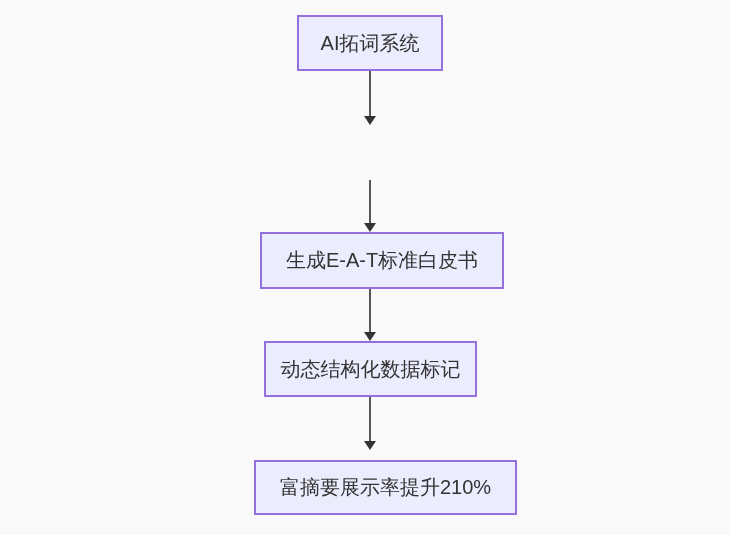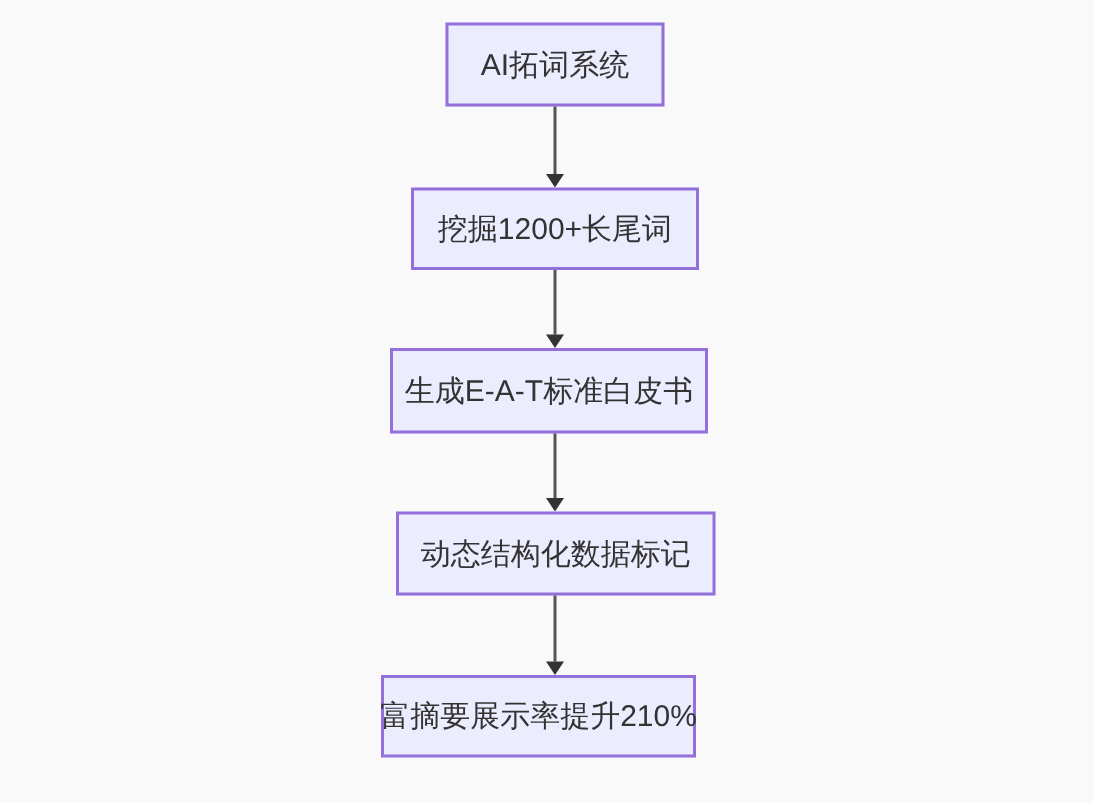--- a/index.html
+++ b/index.html
@@ -22,23 +22,23 @@
     color: var(--text, #333333);
     font-size: 20px;
     display: flex;
     align-items: center;
     justify-content: center;
     text-align: center;
     white-space: nowrap;
   }
   .node-1 { left: 297px; top: 15px;  width: 146px; height: 56px; }
   .node-2 { left: 274px; top: 125px; width: 192px; height: 55px; }
-  .node-3 { left: 260px; top: 232px; width: 212px; height: 57px; }
+  .node-3 { left: 260px; top: 232px; width: 244px; height: 57px; }
   .node-4 { left: 264px; top: 341px; width: 213px; height: 56px; justify-content: center; }
-  .node-5 { left: 254px; top: 450px; width: 210px; height: 55px; text-align: center; }
+  .node-5 { left: 254px; top: 460px; width: 263px; height: 55px; text-align: center; }
   .flow-edge {
     position: absolute;
     left: 363px;
     width: 14px;
     display: flex;
     flex-direction: column;
     align-items: center;
   }
   .edge-1 { top: 71px;  height: 54px; }
   .edge-2 { top: 180px; height: 52px; }
@@ -65,23 +65,20 @@
 
   <div class="flow-node node-1">
     <span>AI拓词系统</span>
   </div>
 
   <div class="flow-edge edge-1">
     <div class="edge-line"></div>
     <div class="edge-head"></div>
   </div>
 
-  <div class="flow-node node-2">
-    <span>挖掘1200+长尾词</span>
-  </div>
 
   <div class="flow-edge edge-2">
     <div class="edge-line"></div>
     <div class="edge-head"></div>
   </div>
 
   <div class="flow-node node-3">
     <span>生成E-A-T标准白皮书</span>
   </div>
 

